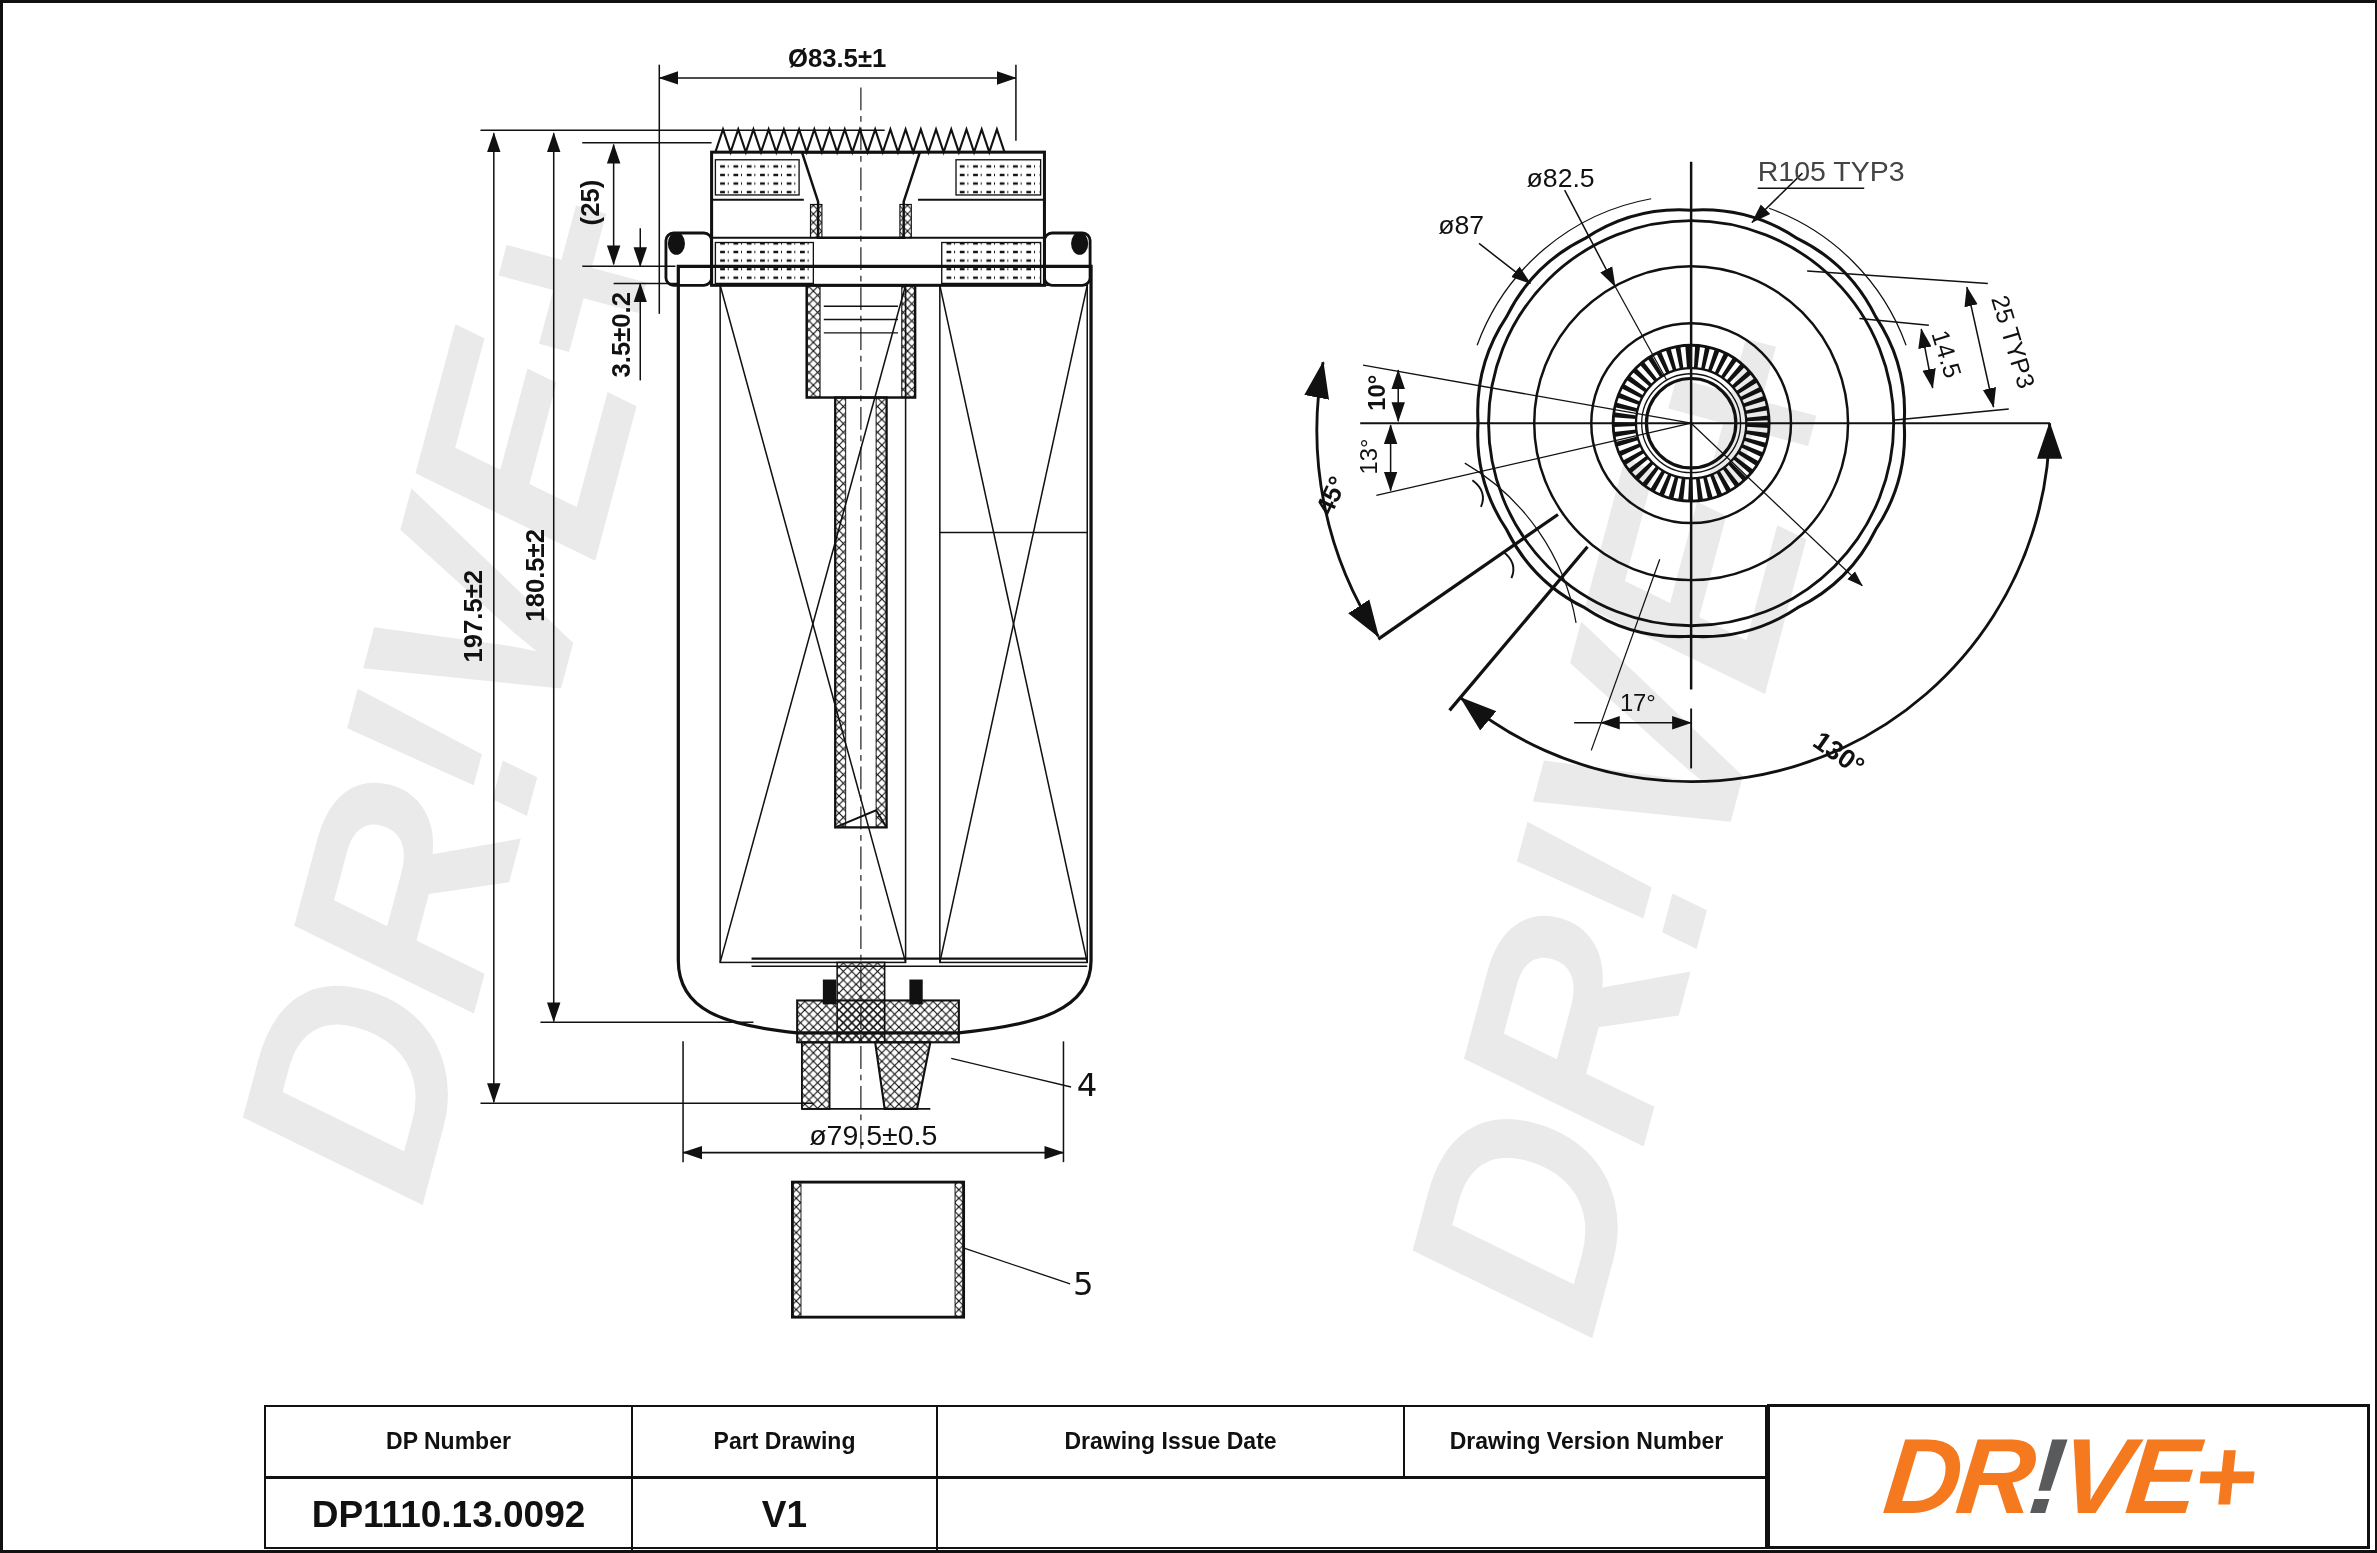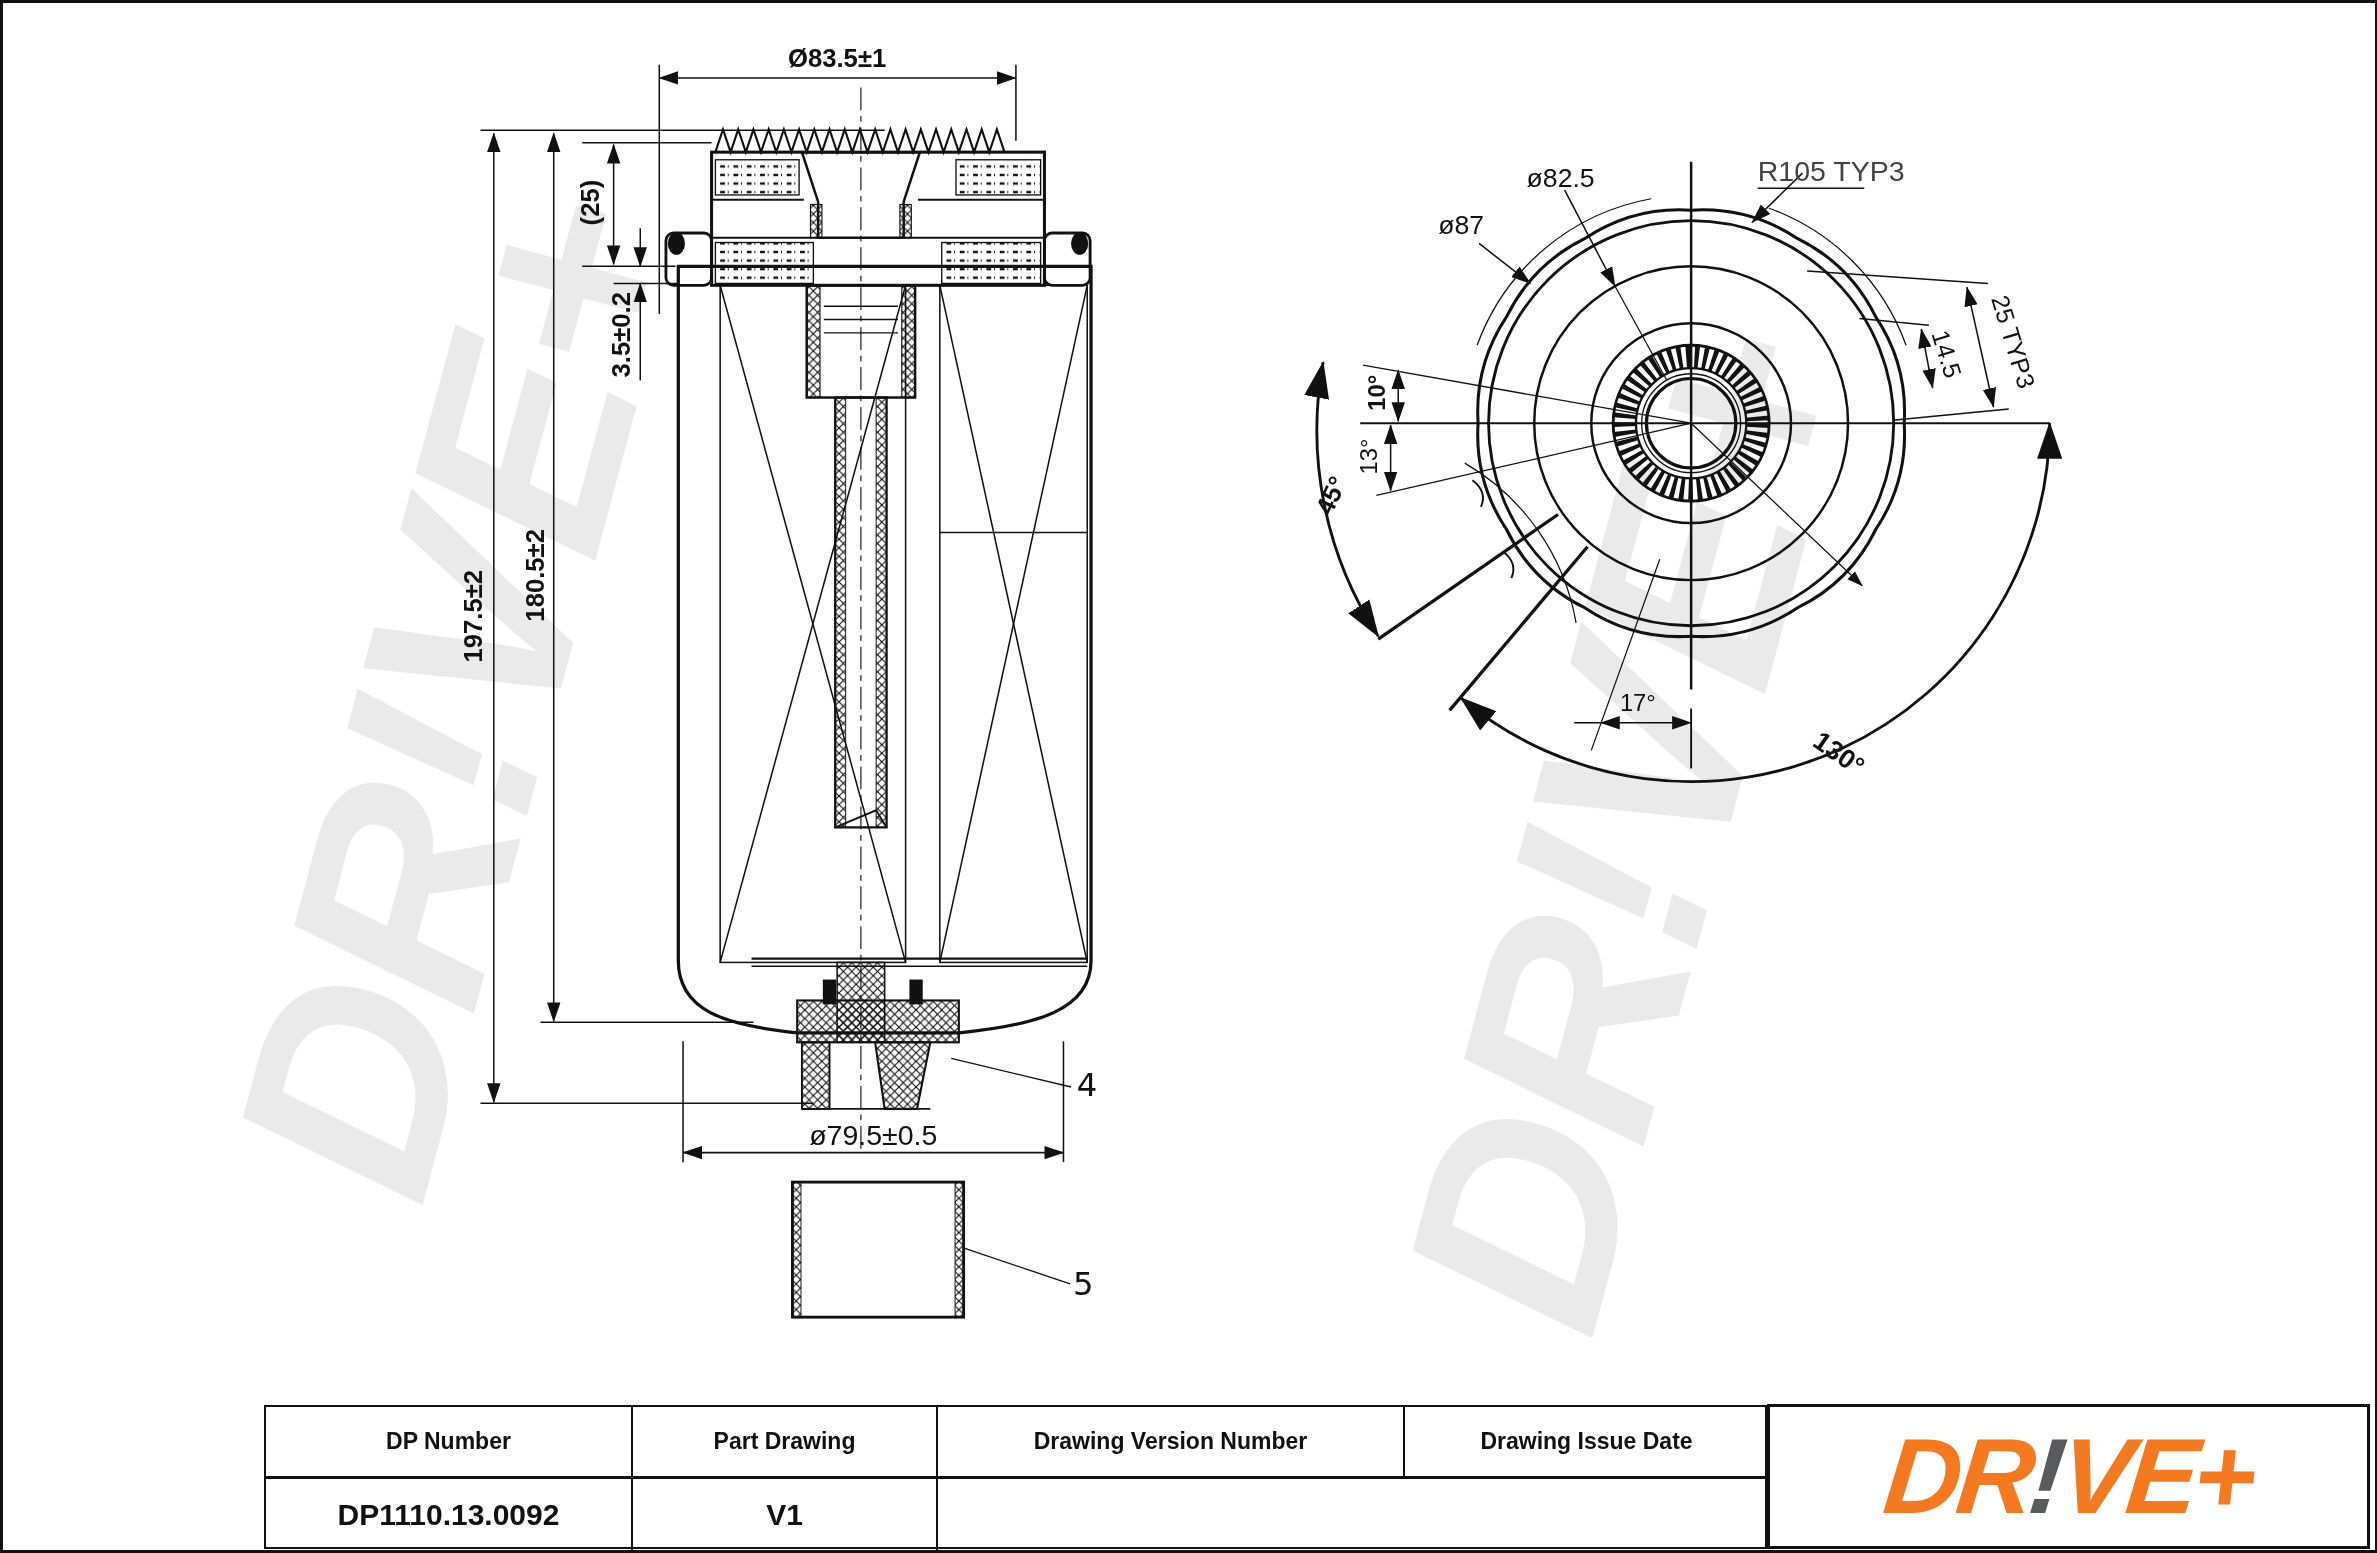--- a/index.html
+++ b/index.html
@@ -13,21 +13,21 @@
   .wm{fill:#eaeaea;font-size:300px;font-style:italic;font-weight:bold;letter-spacing:-8px;}
 
   
   #titleblock{position:absolute;left:264px;top:1405px;width:1503px;height:144px;
     display:grid;grid-template-columns:367px 305px 467px 363px;grid-template-rows:72px 71px;
     border:2.9px solid #111;box-sizing:border-box;background:#fff;z-index:10;}
   #titleblock .cell{display:flex;align-items:center;justify-content:center;
     border-right:2.9px solid #111;border-bottom:3.8px solid #111;box-sizing:border-box;
     font-weight:bold;font-size:23px;color:#111;white-space:nowrap;}
   #titleblock .cell:nth-child(4n){border-right:none;}
-  #titleblock .cell.val{border-bottom:none;font-size:30px;}
+  #titleblock .cell.val{border-bottom:none;font-size:37px;}
 
   
   #logobox{position:absolute;left:1767px;top:1404px;width:603px;height:145px;
     border:3.8px solid #111;box-sizing:border-box;background:#fff;z-index:10;
     display:flex;align-items:center;justify-content:center;}
   #logotext{font-style:italic;font-weight:bold;font-size:107px;letter-spacing:-4.8px;
     transform:skewX(-6deg);line-height:1;white-space:nowrap;}
 </style>
 </head>
 <body>
@@ -232,22 +232,22 @@
       <text class="dimtxt" text-anchor="middle" style="font-weight:normal;font-size:25px;" transform="translate(1448,480) rotate(-90)">13°</text>
       <text class="dimtxt" text-anchor="middle" style="font-size:27px;" transform="translate(1408,525) rotate(-65)">45°</text>
       <text class="dimtxt" x="1722" y="748" text-anchor="middle" style="font-weight:normal;font-size:25px;">17°</text>
       <text class="dimtxt" text-anchor="middle" style="font-size:28px;" transform="translate(1928,800) rotate(35)">130°</text>
     </g>
   </svg>
 
   <div id="titleblock">
     <div class="cell">DP Number</div>
     <div class="cell">Part Drawing</div>
+    <div class="cell">Drawing Issue Date</div>
     <div class="cell">Drawing Version Number</div>
-    <div class="cell">Drawing Issue Date</div>
     <div class="cell val">DP1110.13.0092</div>
     <div class="cell val">V1</div>
   </div>
 
   <div id="logobox">
     <div id="logotext">
       <span style="color: rgb(245, 121, 31);">DR</span><span style="color: rgb(89, 90, 92);">!</span><span style="color: rgb(245, 121, 31);">VE+</span>
     </div>
   </div>
 </div>

